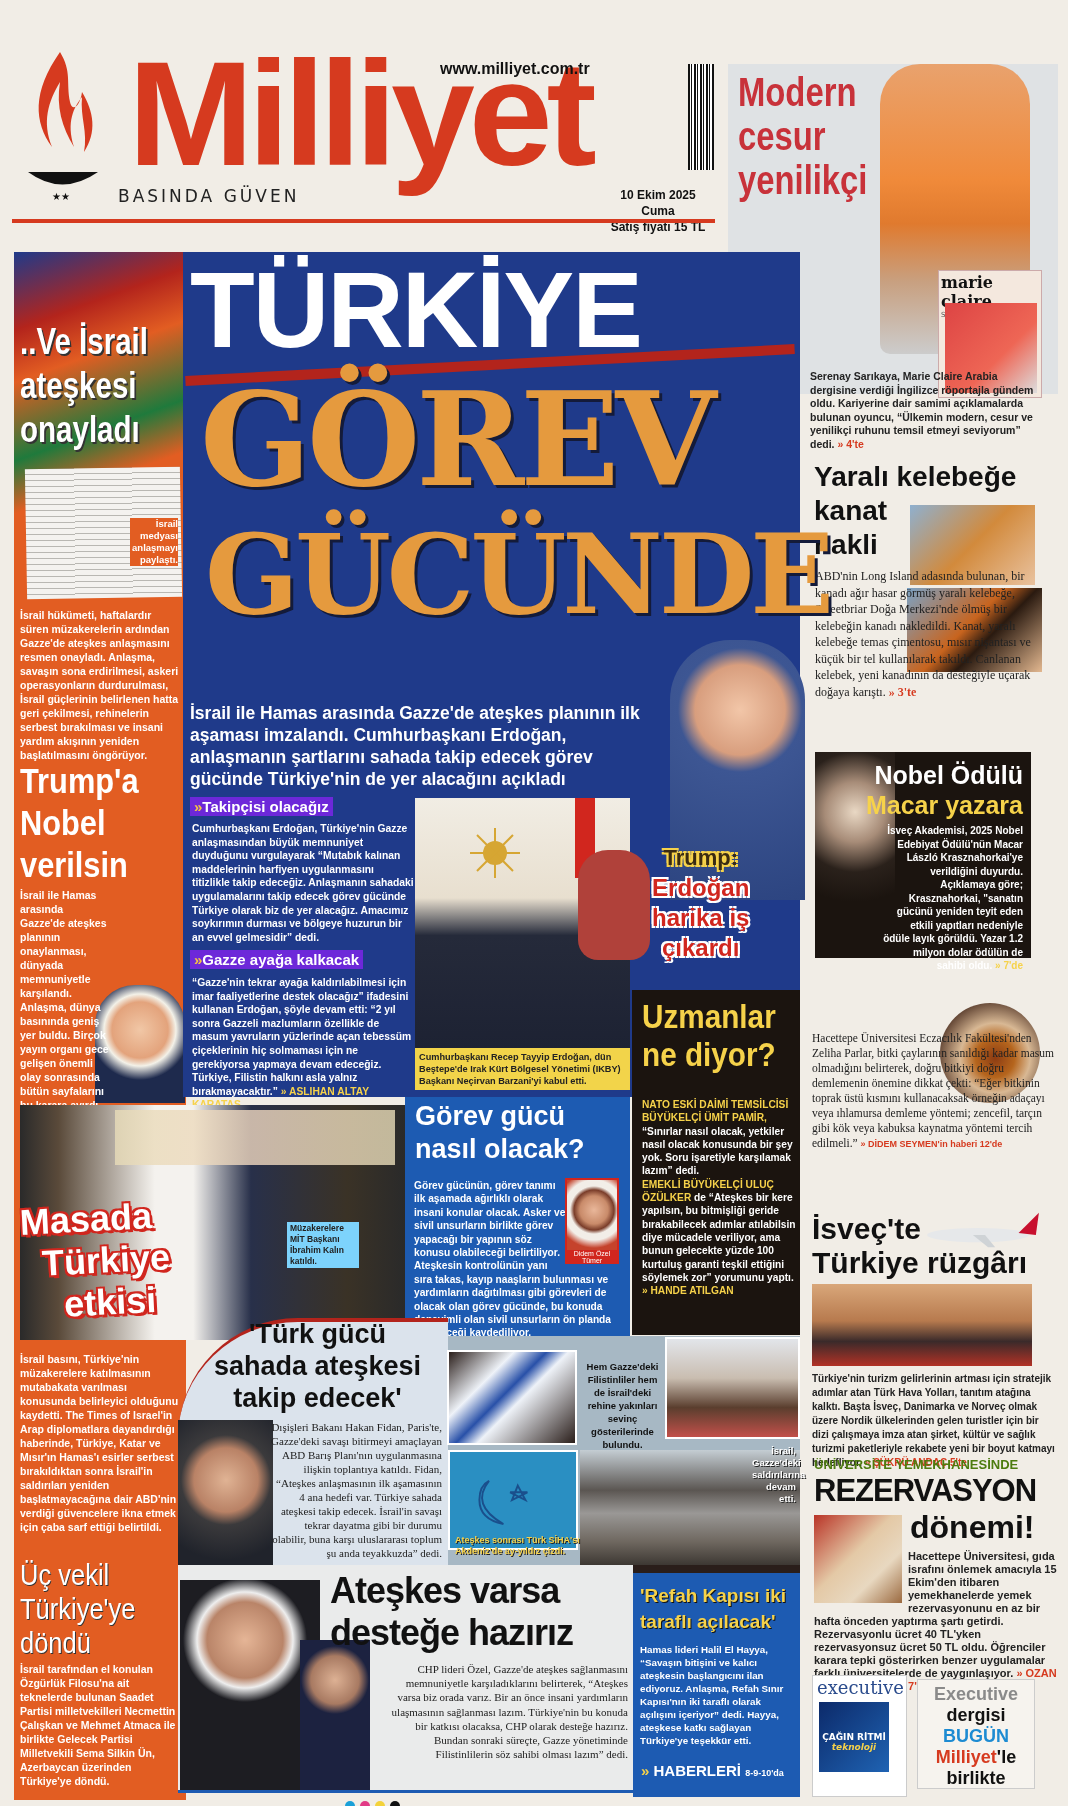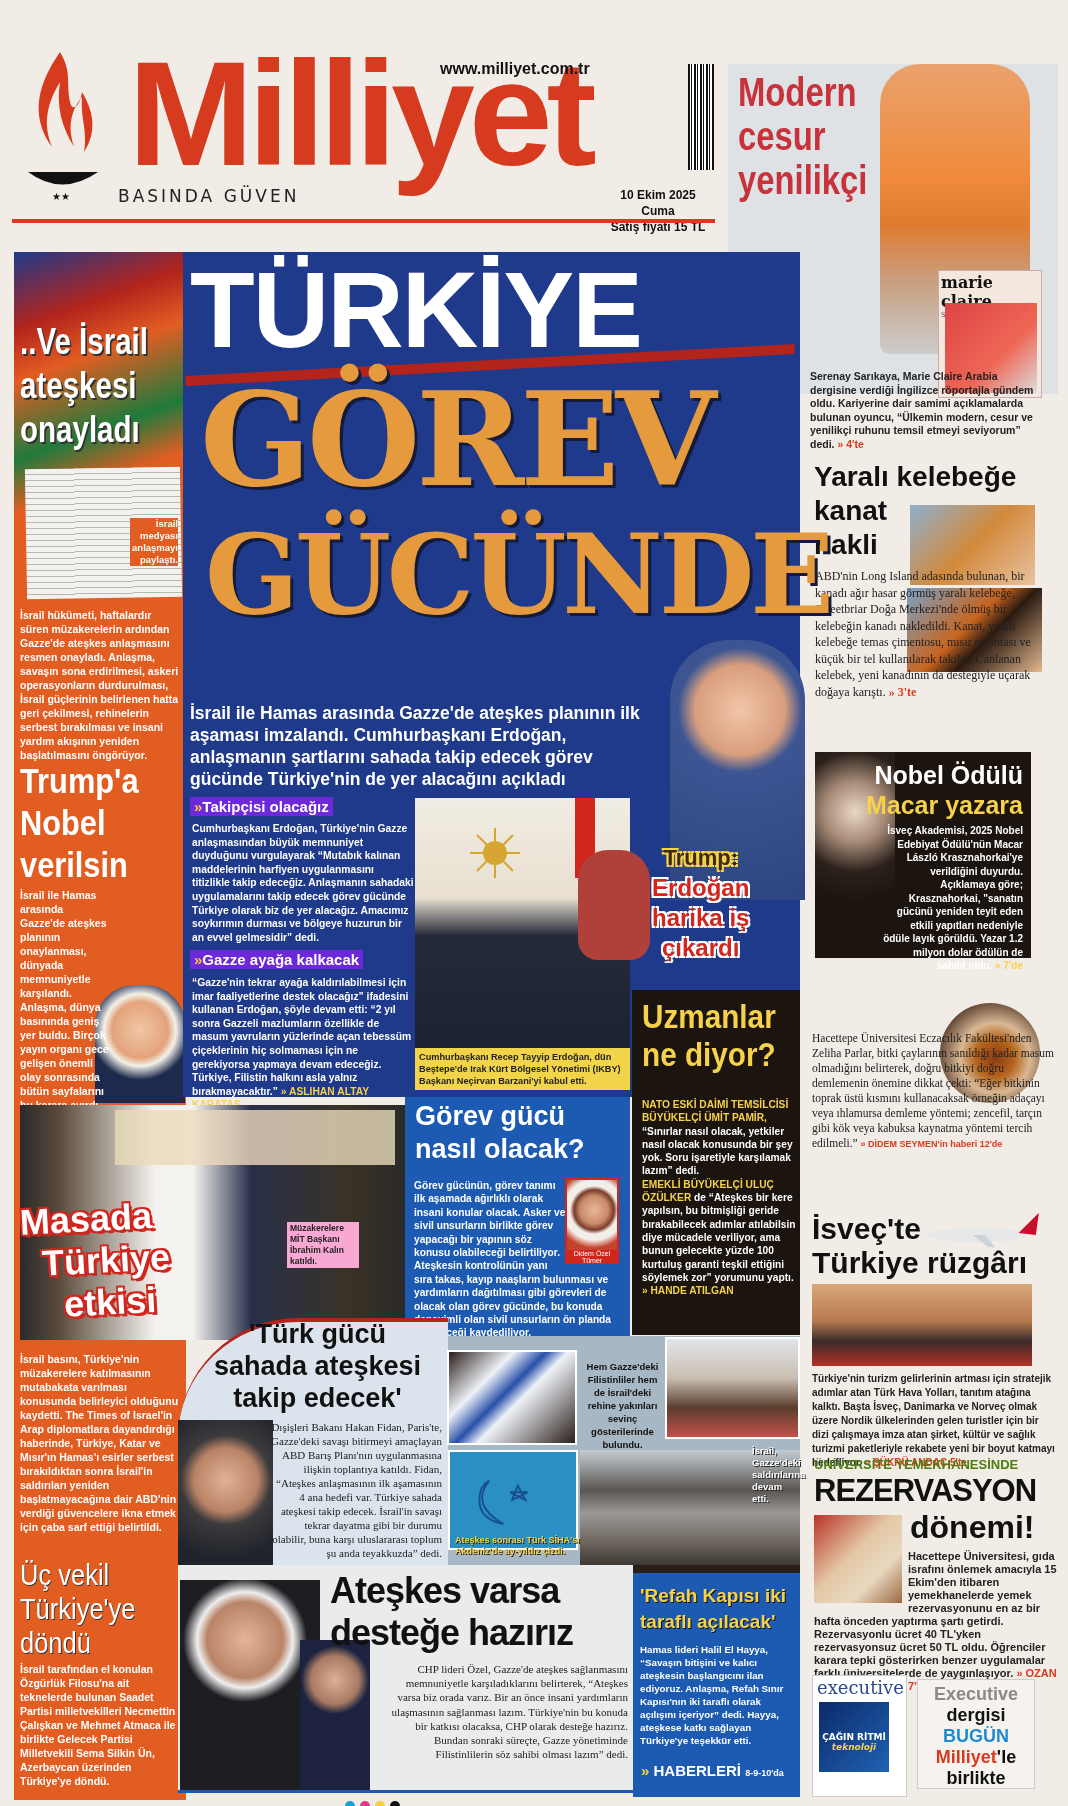--- a/index.html
+++ b/index.html
@@ -234,21 +234,21 @@
 <div class="abs" style="left:565px;top:1178px;width:54px;height:82px;background:radial-gradient(circle at 27px 30px,#e9b79a 0,#c98b6a 14px,#7a3d2a 20px,#f2eee8 24px,#f2eee8 30px,#c5432c 38px);border:2px solid #d1261e"></div>
 <div class="abs" style="left:565px;top:1250px;width:54px;font-size:7px;color:#fff;background:#d1261e;text-align:center;font-family:'Liberation Sans',sans-serif">Didem Özel Tümer</div>
 <div class="abs sm-white" style="left:414px;top:1179px;width:212px;font-size:10.2px;line-height:13.4px">
   <div style="float:right;width:58px;height:90px"></div>
   <span>Görev gücünün, görev tanımı ilk aşamada ağırlıklı olarak insani konular olacak. Asker ve sivil unsurların birlikte görev yapacağı bir yapının söz konusu olabileceği belirtiliyor. Ateşkesin kontrolünün yanı sıra takas, kayıp naaşların bulunması ve yardımların dağıtılması gibi görevleri de olacak olan görev gücünde, bu konuda deneyimli olan sivil unsurların ön planda olabileceği kaydediliyor.</span>
 </div>
 
 <div class="abs" style="left:20px;top:1105px;width:385px;height:235px;background:linear-gradient(90deg,#2a2a2a 0,#5a4a3a 10%,#f4f2ee 35%,#f4f2ee 45%,#28304a 60%,#3a3226 85%,#2a2a2a 100%)">
   <div class="abs" style="left:95px;top:5px;width:280px;height:55px;background:linear-gradient(90deg,#e8dcb8,#f0d8c0,#e8dcb8);opacity:.8"></div>
 </div>
-<div class="abs" style="left:287px;top:1222px;width:72px;background:#f9a8d4;color:#222;font-family:'Liberation Sans',sans-serif;font-weight:bold;font-size:8.5px;line-height:11px;padding:1px 3px">Müzakerelere MİT Başkanı İbrahim Kalın katıldı.</div>
+<div class="abs" style="left:287px;top:1222px;width:72px;background:#7dd3fc;color:#222;font-family:'Liberation Sans',sans-serif;font-weight:bold;font-size:8.5px;line-height:11px;padding:1px 3px">Müzakerelere MİT Başkanı İbrahim Kalın katıldı.</div>
 <div class="abs" style="left:22px;top:1198px;color:#fff;font-family:'Liberation Sans',sans-serif;font-weight:900;font-size:36px;line-height:42px;text-shadow:3px 3px 0 #d1261e,-2px -2px 0 #d1261e,2px -2px 0 #d1261e,-2px 2px 0 #d1261e;transform:rotate(-3deg)">
   <div>Masada</div>
   <div style="padding-left:20px">Türkiye</div>
   <div style="padding-left:40px">etkisi</div>
 </div>
 <div class="abs sm-white" style="left:20px;top:1352px;width:160px">İsrail basını, Türkiye'nin müzakerelere katılmasının mutabakata varılması konusunda belirleyici olduğunu kaydetti. The Times of Israel'in Arap diplomatlara dayandırdığı haberinde, Türkiye, Katar ve Mısır'ın Hamas'ı esirler serbest bırakıldıktan sonra İsrail'in saldırıları yeniden başlatmayacağına dair ABD'nin verdiği güvencelere ikna etmek için çaba sarf ettiği belirtildi.</div>
 
 <div class="abs" style="left:20px;top:1558px;color:#fff;font-family:'Liberation Sans',sans-serif;font-size:30px;line-height:34px;transform:scaleX(.85);transform-origin:left;text-shadow:1px 1px 0 #333">
   <div>Üç vekil</div>
   <div>Türkiye'ye</div>
@@ -270,21 +270,21 @@
 <div class="abs" style="left:665px;top:1337px;width:135px;height:102px;background:linear-gradient(180deg,#e2e5ea 0,#c9bdb0 40%,#5a3e2e 70%,#c2504a 100%);border:2px solid #fff"></div>
 <div class="abs" style="left:585px;top:1360px;width:75px;text-align:center;font-family:'Liberation Sans',sans-serif;font-weight:bold;font-size:9.5px;line-height:13px;color:#111">Hem Gazze'deki Filistinliler hem de İsrail'deki rehine yakınları sevinç gösterilerinde bulundu.</div>
 <div class="abs" style="left:448px;top:1450px;width:130px;height:100px;background:#2a8fc2;border:2px solid #fff">
   <svg viewBox="0 0 130 100" style="width:100%;height:100%">
       <path d="M40 30 Q20 55 55 75 Q30 70 30 50 Q30 35 40 30Z" fill="none" stroke="#1a4f8c" stroke-width="2"></path>
       <path d="M70 35 L78 50 L62 42 L80 42 L64 50Z" fill="none" stroke="#1a4f8c" stroke-width="2"></path>
     </svg>
 </div>
 <div class="abs" style="left:580px;top:1450px;width:220px;height:115px;background:linear-gradient(180deg,#c4cdd3 0,#5b5652 35%,#9a9896 55%,#6e675f 80%,#3d3833 100%)"></div>
 <div class="abs" style="left:455px;top:1535px;width:150px;font-family:'Liberation Sans',sans-serif;font-weight:bold;font-size:9px;line-height:11px;color:#f6d24a;text-shadow:1px 1px 0 #222">Ateşkes sonrası Türk SİHA'sı Akdeniz'de ay-yıldız çizdi.</div>
-<div class="abs" style="left:752px;top:1445px;width:44px;font-family:'Liberation Sans',sans-serif;font-weight:bold;font-size:9.5px;line-height:12px;color:#fff;text-shadow:1px 1px 0 #222">İsrail, Gazze'deki saldırılarına devam etti.</div>
+<div class="abs" style="left:752px;top:1445px;width:44px;text-align:right;font-family:'Liberation Sans',sans-serif;font-weight:bold;font-size:9.5px;line-height:12px;color:#fff;text-shadow:1px 1px 0 #222">İsrail, Gazze'deki saldırılarına devam etti.</div>
 
 <div class="abs" style="left:178px;top:1565px;width:455px;height:228px;background:#eaebeb;border-bottom:3px solid #1d5bb2"></div>
 <div class="abs" style="left:180px;top:1580px;width:140px;height:210px;background:radial-gradient(circle at 65px 60px,#e5b596 0,#b98468 38px,#eee 48px,#1d1d22 62px)"></div>
 <div class="abs" style="left:300px;top:1640px;width:70px;height:150px;background:radial-gradient(circle at 35px 40px,#ddb194 0,#a87a62 24px,#1c2240 34px)"></div>
 <div class="abs hd-black" style="left:330px;top:1570px;width:300px;text-align:left;font-size:36px;line-height:42px;letter-spacing:-1px">
   <div>Ateşkes varsa</div>
   <div>desteğe hazırız</div>
 </div>
 <div class="abs body-serif" style="left:380px;top:1662px;width:248px;font-size:11px;line-height:14.2px;text-align:right">CHP lideri Özel, Gazze'de ateşkes sağlanmasını memnuniyetle karşıladıklarını belirterek, “Ateşkes varsa biz orada varız. Bir an önce insani yardımların ulaşmasının sağlanması lazım. Türkiye'nin bu konuda bir katkısı olacaksa, CHP olarak desteğe hazırız. Bundan sonraki süreçte, Gazze yönetiminde Filistinlilerin söz sahibi olması lazım” dedi.</div>
 

